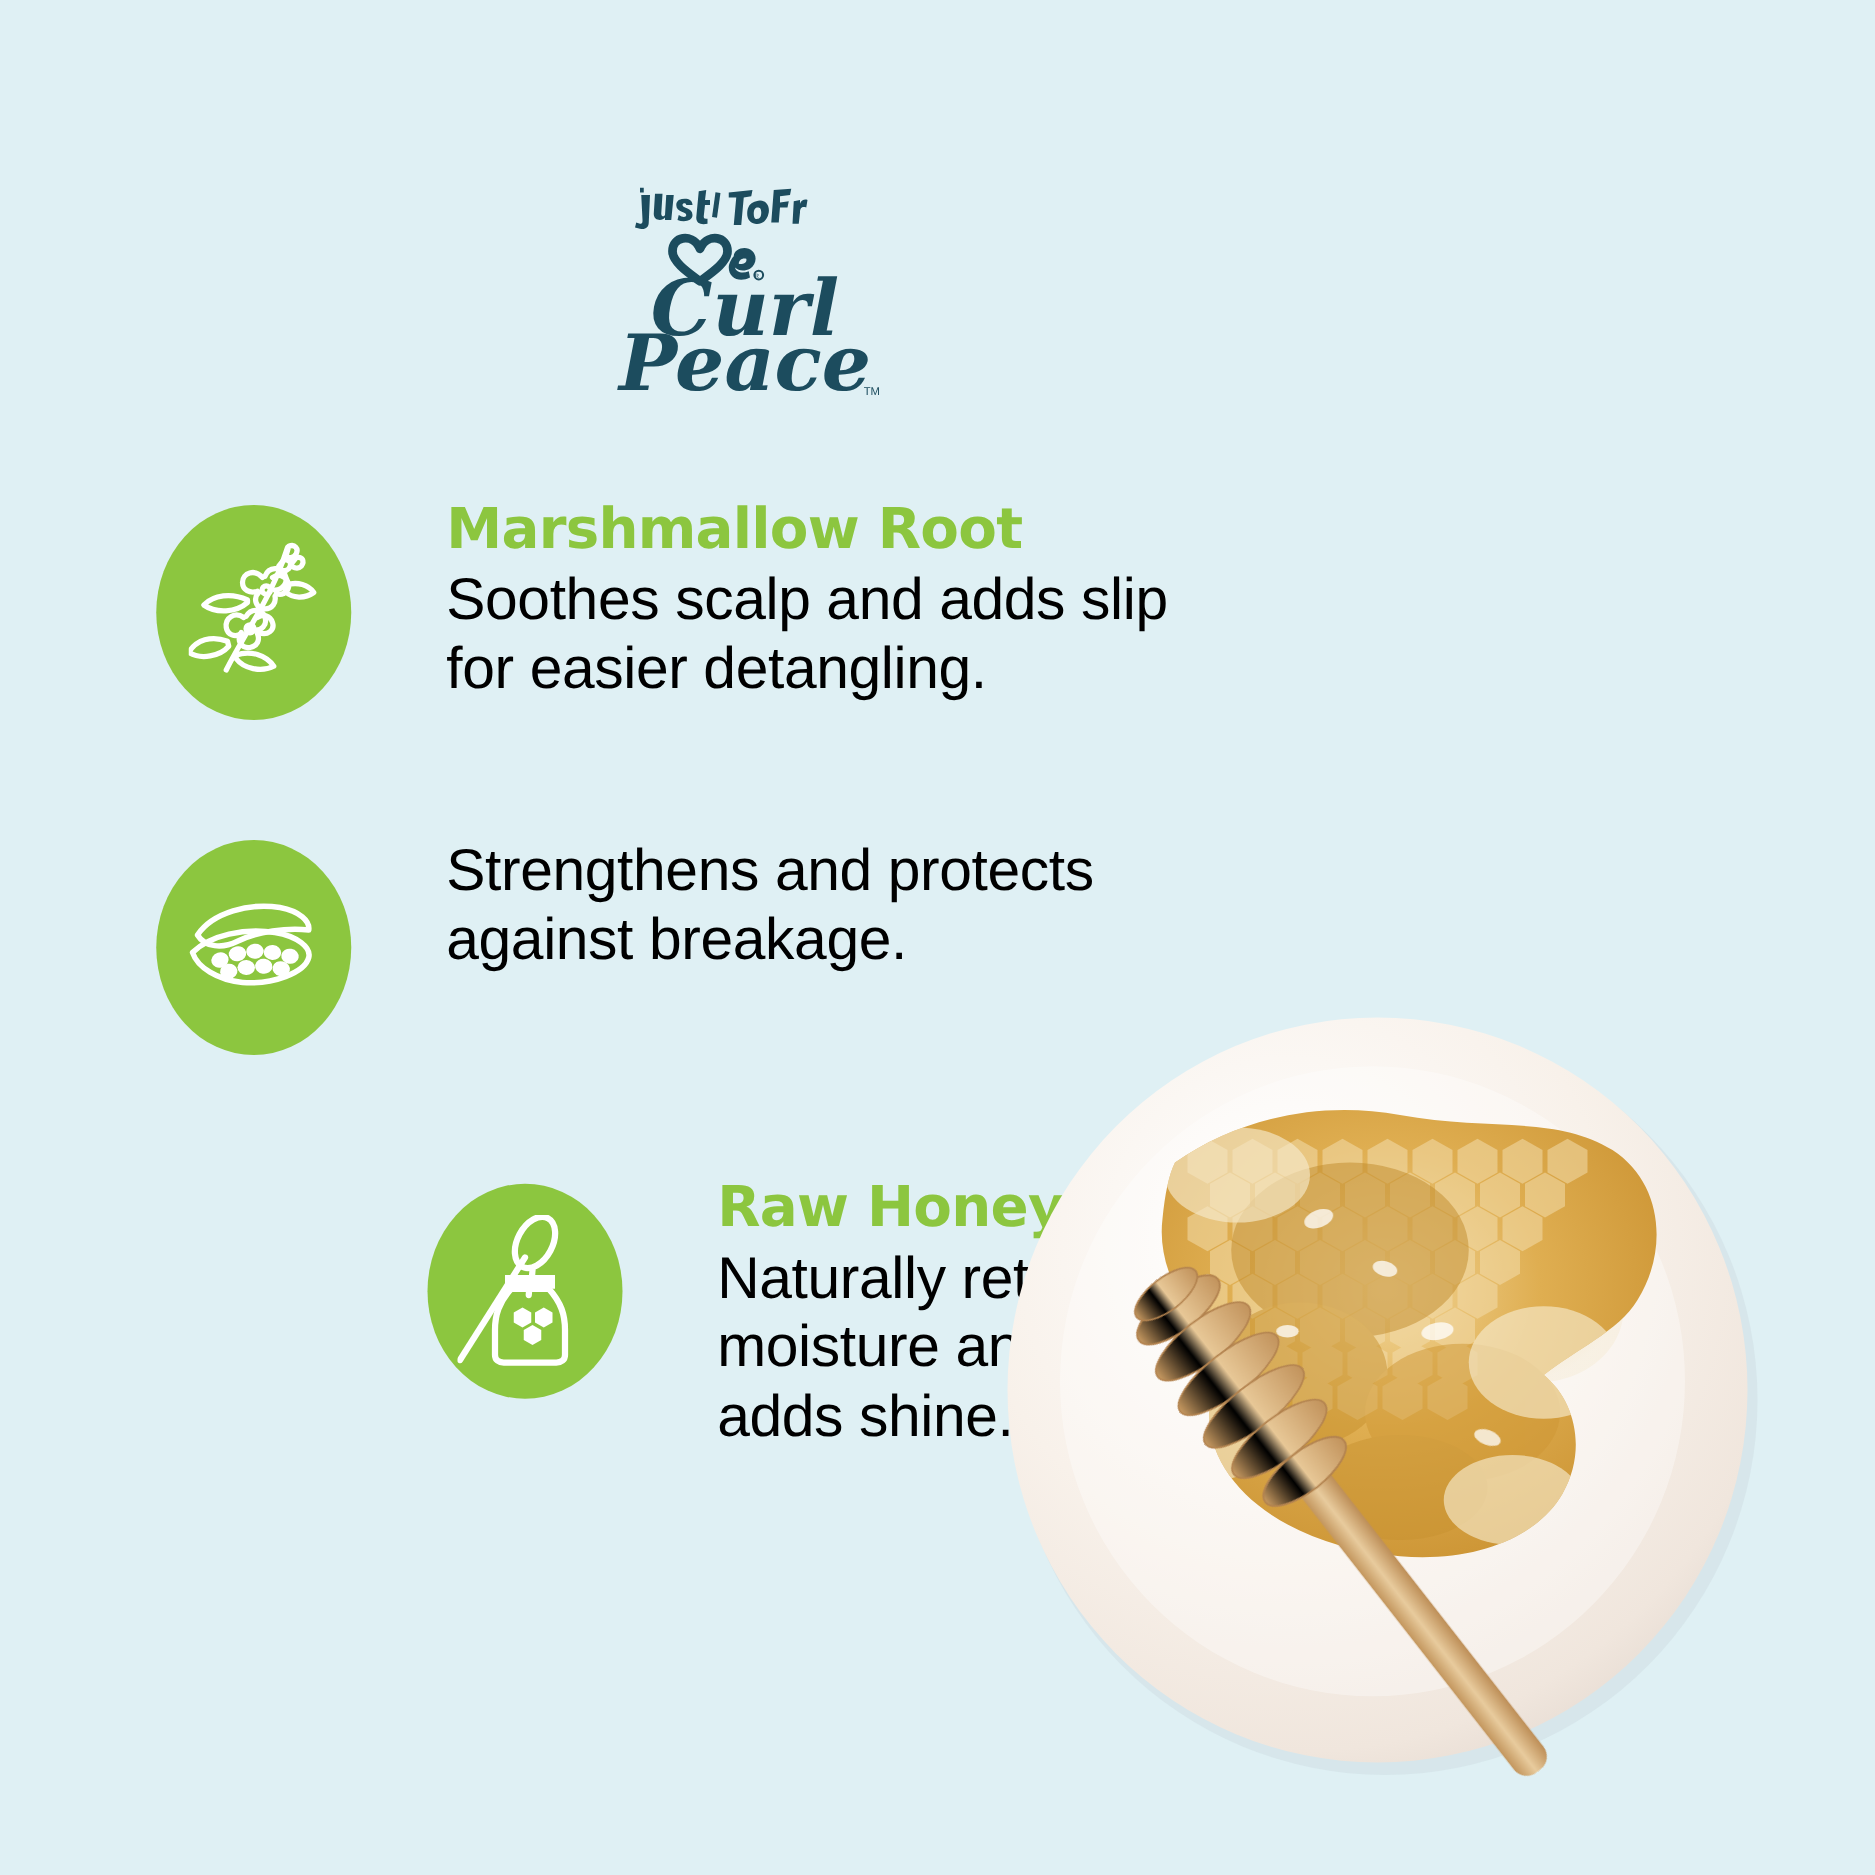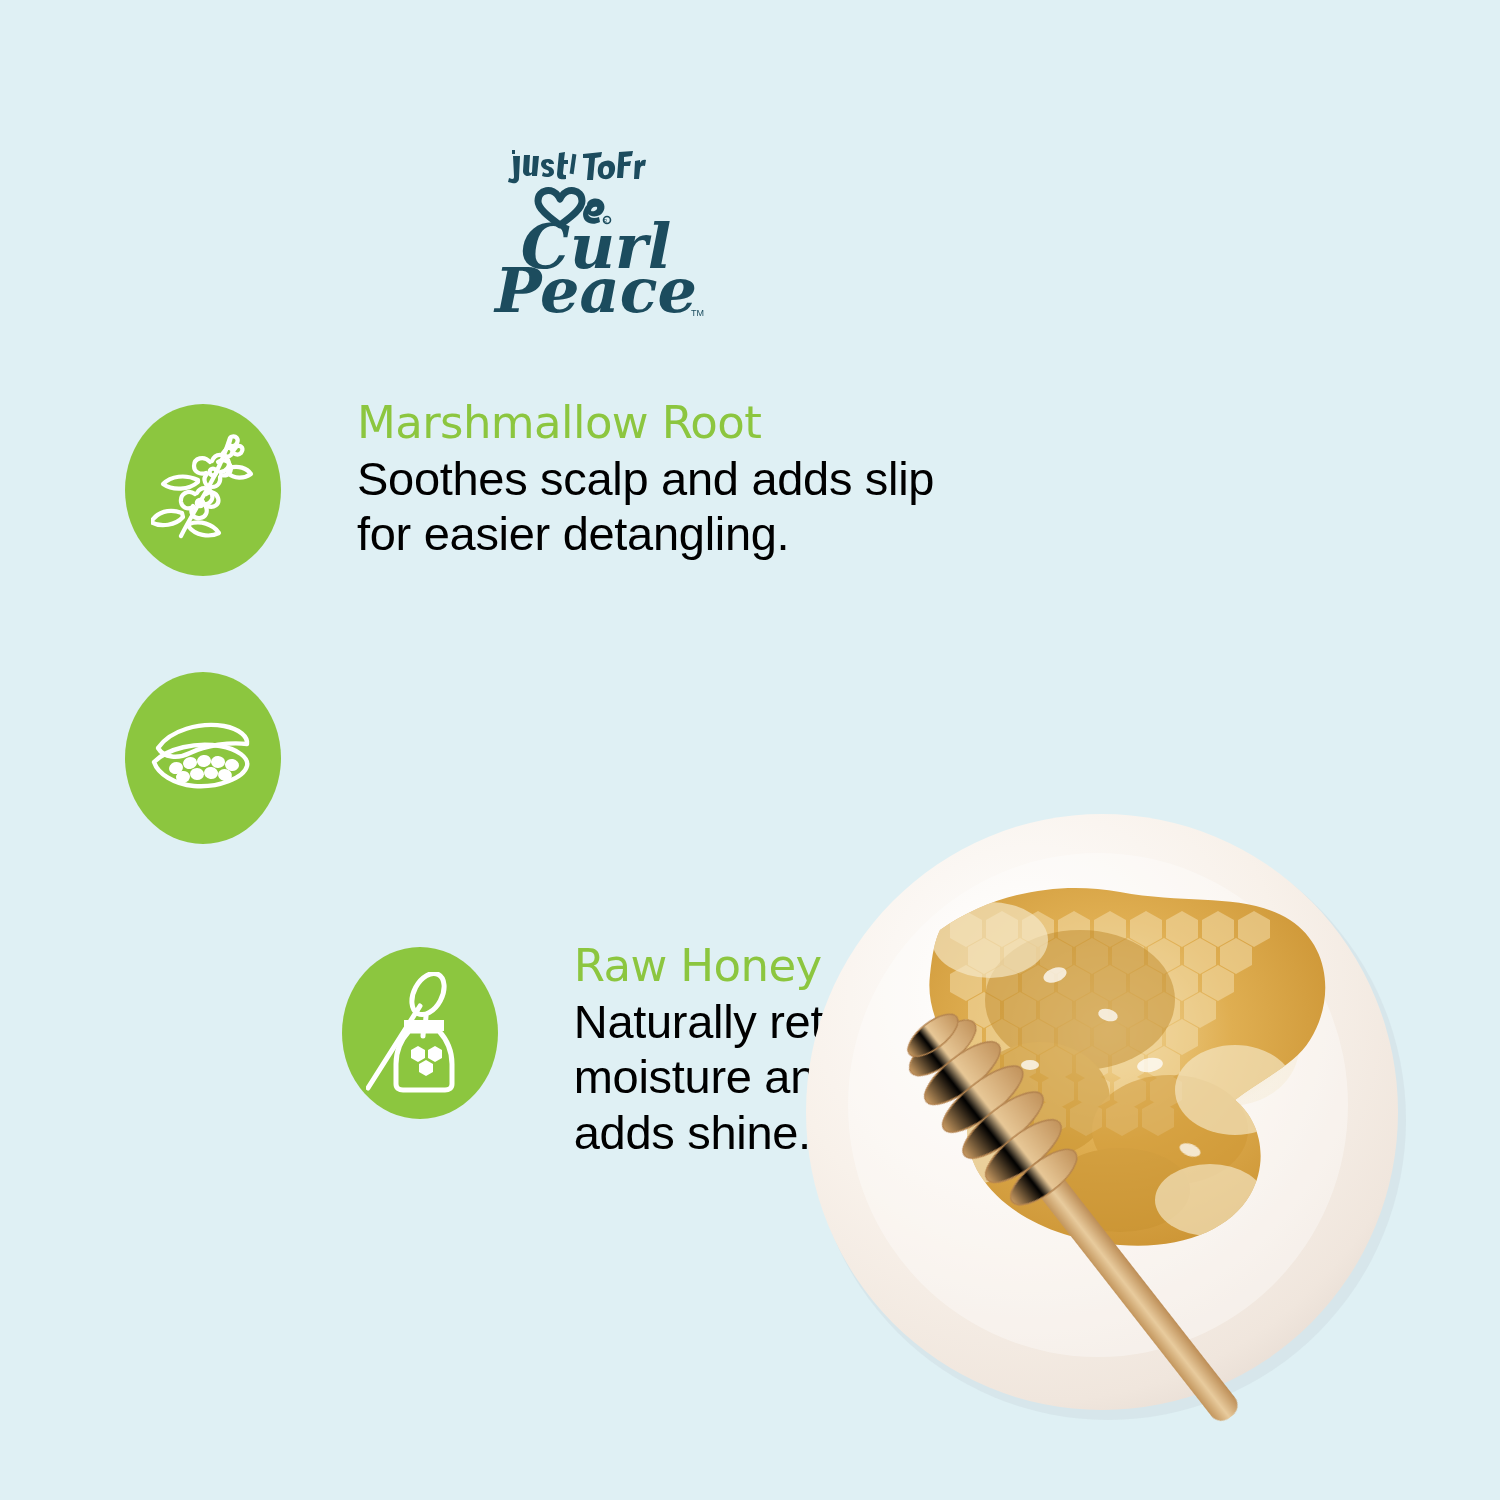--- a/index.html
+++ b/index.html
@@ -57,21 +57,21 @@
   }
   .icon-badge svg { display: block; }
 
   .ingredient-text {
     margin-left: 76px;
     padding-top: 2px;
   }
   .ingredient-title {
     font-family: "DejaVu Sans", sans-serif;
     font-size: 45px;
-    font-weight: normal;
+    font-weight: bold;
     color: #8cc63f;
     letter-spacing: -0.6px;
     line-height: 1.02;
     margin: 0 0 5px 0;
     white-space: nowrap;
   }
   .ingredient-desc {
     font-family: "Liberation Sans", sans-serif;
     font-weight: 300;
     font-size: 47px;
@@ -188,20 +188,22 @@
           <ellipse cx="70" cy="48" rx="7" ry="6" transform="rotate(4 70 48)"></ellipse>
           <ellipse cx="84" cy="51" rx="7" ry="6" transform="rotate(10 84 51)"></ellipse>
           <ellipse cx="35" cy="63" rx="7" ry="6" transform="rotate(-8 35 63)"></ellipse>
           <ellipse cx="49" cy="60" rx="7" ry="6" transform="rotate(2 49 60)"></ellipse>
           <ellipse cx="63" cy="59" rx="7" ry="6" transform="rotate(8 63 59)"></ellipse>
           <ellipse cx="77" cy="61" rx="7" ry="6" transform="rotate(14 77 61)"></ellipse>
         </g>
       </svg>
     </div>
     <div class="ingredient-text">
+      <p class="ingredient-desc">Strengthens and protects
+against breakage.</p>
     </div>
   </div>
 
   <div class="ingredient-row row-2">
     <div class="icon-badge">
       <svg width="108" height="122" viewBox="0 0 108 122">
 
         <path d="M2 116 L54 34" stroke="#ffffff" stroke-width="5" stroke-linecap="round" fill="none"></path>
 
         <ellipse cx="62" cy="22" rx="14" ry="22" fill="none" stroke="#ffffff" stroke-width="5" transform="rotate(28 62 22)"></ellipse>

